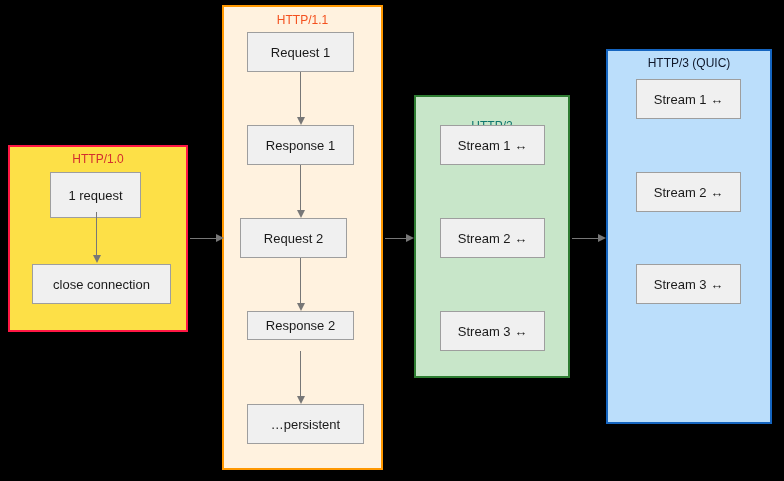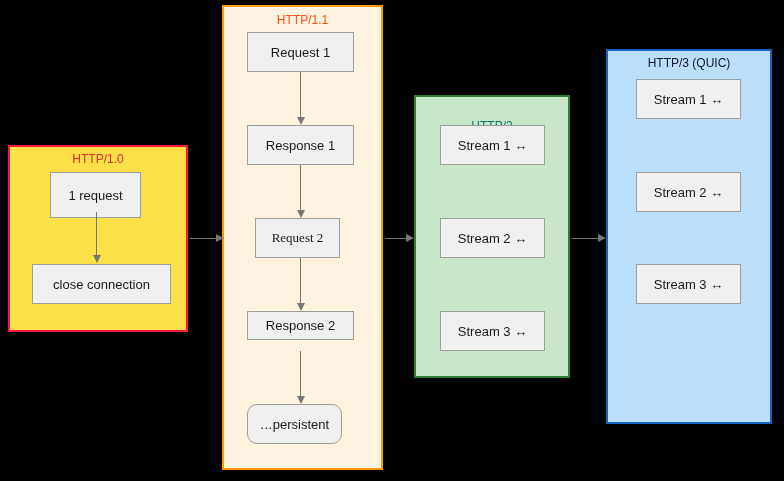--- a/index.html
+++ b/index.html
@@ -112,29 +112,29 @@
     <div class="group-title">HTTP/1.1</div>
   </div>
   <div class="node" style="left:247px; top:32px; width:107px; height:40px;">
     <span>Request 1</span>
   </div>
   <div class="arrow-v" style="left:300px; top:72px; height:46px;"></div>
   <div class="node" style="left:247px; top:125px; width:107px; height:40px;align-items:center;">
     <span>Response 1</span>
   </div>
   <div class="arrow-v" style="left:300px; top:165px; height:46px;"></div>
-  <div class="node" style="left:255px; top:218px; width:85px; height:40px;font-family:Liberation Serif, serif;">
+  <div class="node" style="left:240px; top:218px; width:107px; height:40px;">
     <span>Request 2</span>
   </div>
   <div class="arrow-v" style="left:300px; top:258px; height:46px;"></div>
   <div class="node" style="left:247px; top:311px; width:107px; height:29px;">
     <span>Response 2</span>
   </div>
   <div class="arrow-v" style="left:300px; top:351px; height:46px;"></div>
-  <div class="node" style="left:247px; top:404px; width:95px; height:40px;border-radius:10px;">
+  <div class="node" style="left:247px; top:404px; width:117px; height:40px;">
     <span>…persistent</span>
   </div>
 
   <div class="group" id="grp-http2">
     <div class="group-title">HTTP/2</div>
   </div>
   <div class="node" style="left:440px; top:125px; width:105px; height:40px;">
     <span>Stream 1 ↔</span>
   </div>
   <div class="node" style="left:440px; top:218px; width:105px; height:40px;">

